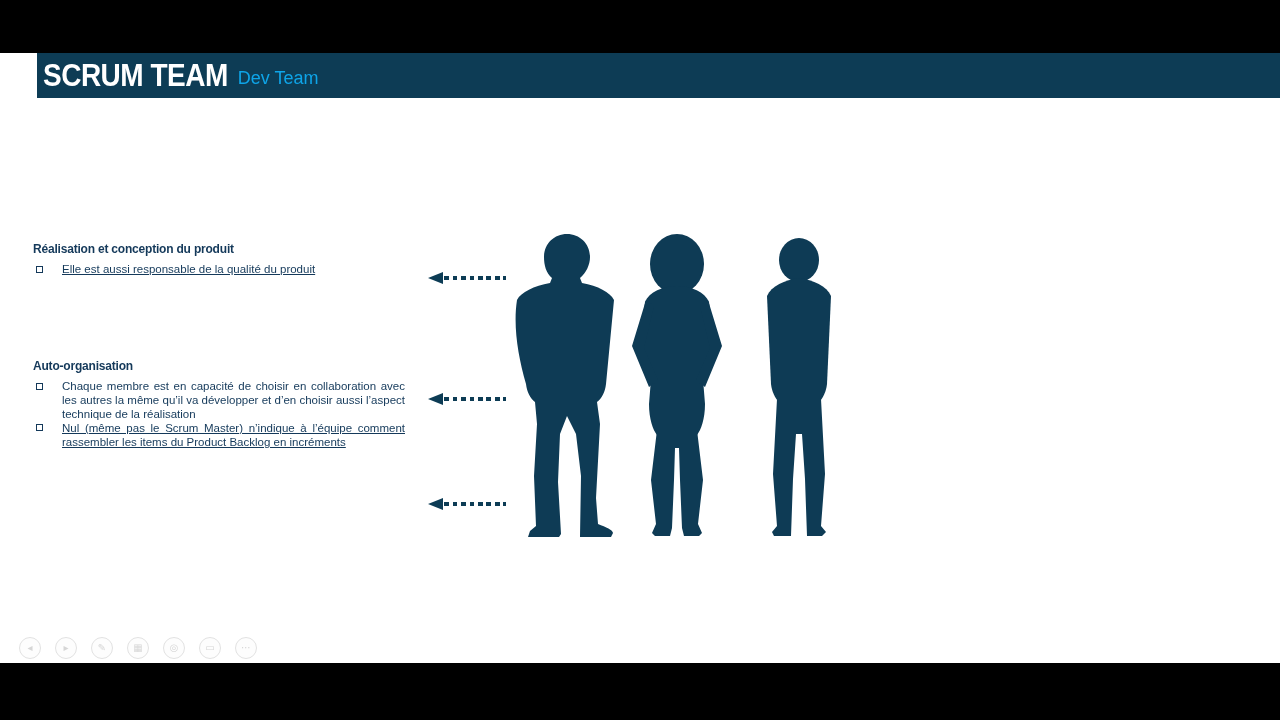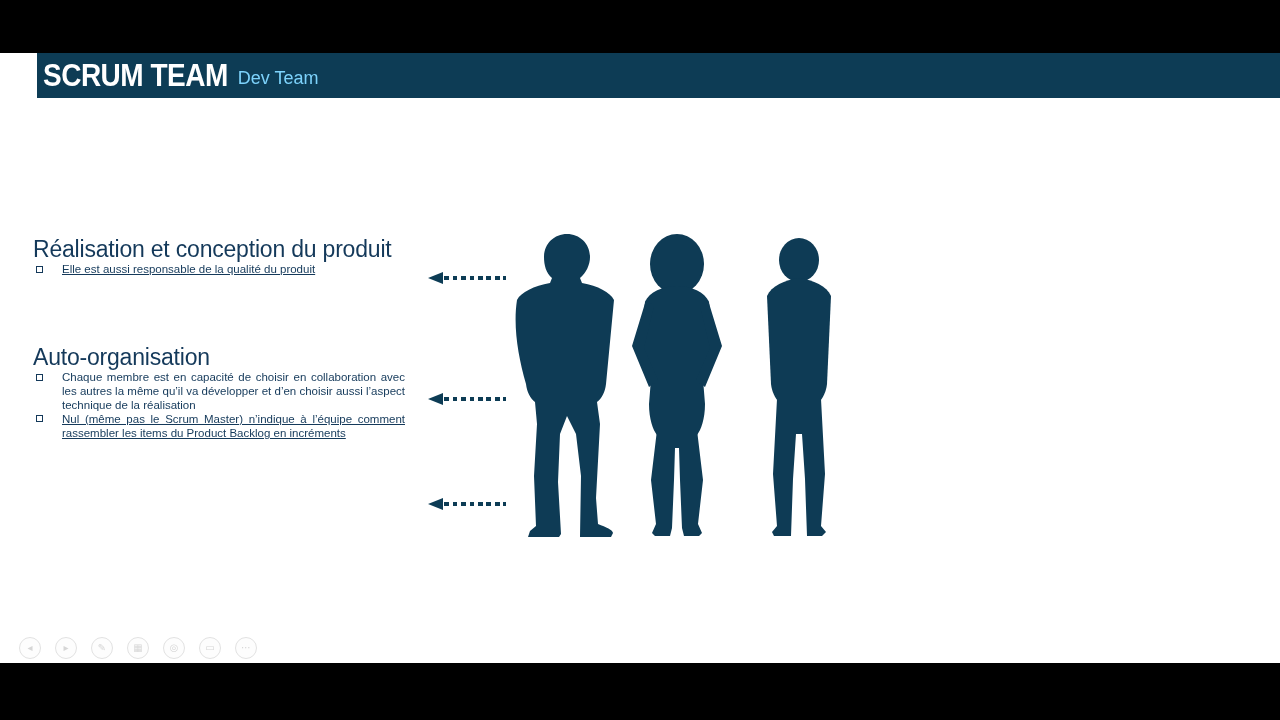--- a/index.html
+++ b/index.html
@@ -13,24 +13,24 @@
   #stage{position:relative;width:1280px;height:720px;background:#000;}
   .letterbox{position:absolute;left:0;width:1280px;background:#000;}
   .letterbox.top{top:0;height:53px;}
   .letterbox.bottom{top:663px;height:57px;}
   .slide{position:absolute;left:0;top:53px;width:1280px;height:610px;background:var(--white);}
   
   .banner{position:absolute;left:0;top:0;width:1280px;height:45px;background:var(--navy);
           display:flex;align-items:center;padding-left:6px;margin-left:37px;}
   .banner .title{color:#fff;font-weight:800;font-size:28px;letter-spacing:-0.5px;
                  display:inline-block;transform:scaleY(1.12);transform-origin:left center;}
-  .banner .subtitle{color:#7dd3fc;font-size:18px;margin-left:10px;padding-top:6px;}
+  .banner .subtitle{color:#0ea5e9;font-size:18px;margin-left:10px;padding-top:6px;}
   
   .section{position:absolute;left:33px;width:372px;color:var(--text);}
-  .section h2{font-size:23px;font-weight:normal;letter-spacing:-0.2px;line-height:22px;color:var(--text);}
+  .section h2{font-size:12px;font-weight:bold;letter-spacing:-0.2px;line-height:22px;color:var(--text);}
   .section ul{list-style:none;margin-top:3px;}
   .section li{position:relative;padding-left:29px;font-size:11.5px;line-height:13.8px;
               text-align:justify;color:var(--text);}
   .section li + li{margin-top:0.5px;text-decoration:underline;}
   .bullet{position:absolute;left:3px;top:2.5px;width:7px;height:7px;
           border:1.6px solid var(--text);background:transparent;display:inline-block;}
   
   .arrow{position:absolute;display:flex;align-items:center;height:14px;}
   .arrow .tri{width:0;height:0;border-top:6px solid transparent;border-bottom:6px solid transparent;
               border-right:15px solid var(--navy);}
@@ -64,21 +64,21 @@
         <li>
           <span class="bullet"></span>
         </li>
         <li>
           <span class="bullet"></span>
           <span>Elle est aussi responsable de la qualité du produit</span>
         </li>
       </ul>
     </div>
 
-    <div class="section" style="top:293px;">
+    <div class="section" style="top:302px;">
       <h2>Auto-organisation</h2>
       <ul>
         <li>
           <span class="bullet"></span>
           <span>Chaque membre est en capacité de choisir en collaboration avec les autres la même qu’il va développer et d’en choisir aussi l’aspect technique de la réalisation</span>
         </li>
         <li>
           <span class="bullet"></span>
           <span>Nul (même pas le Scrum Master) n’indique à l’équipe comment rassembler les items du Product Backlog en incréments</span>
         </li>

